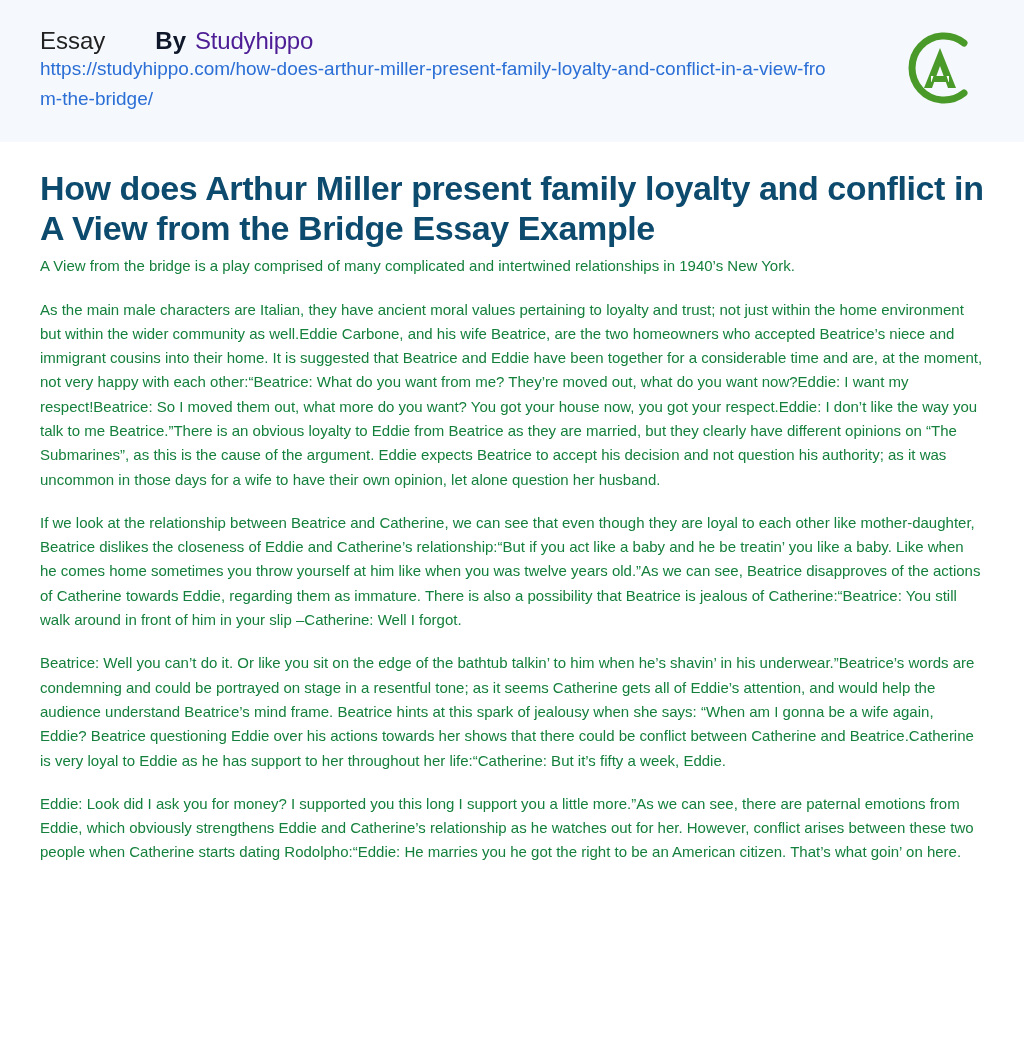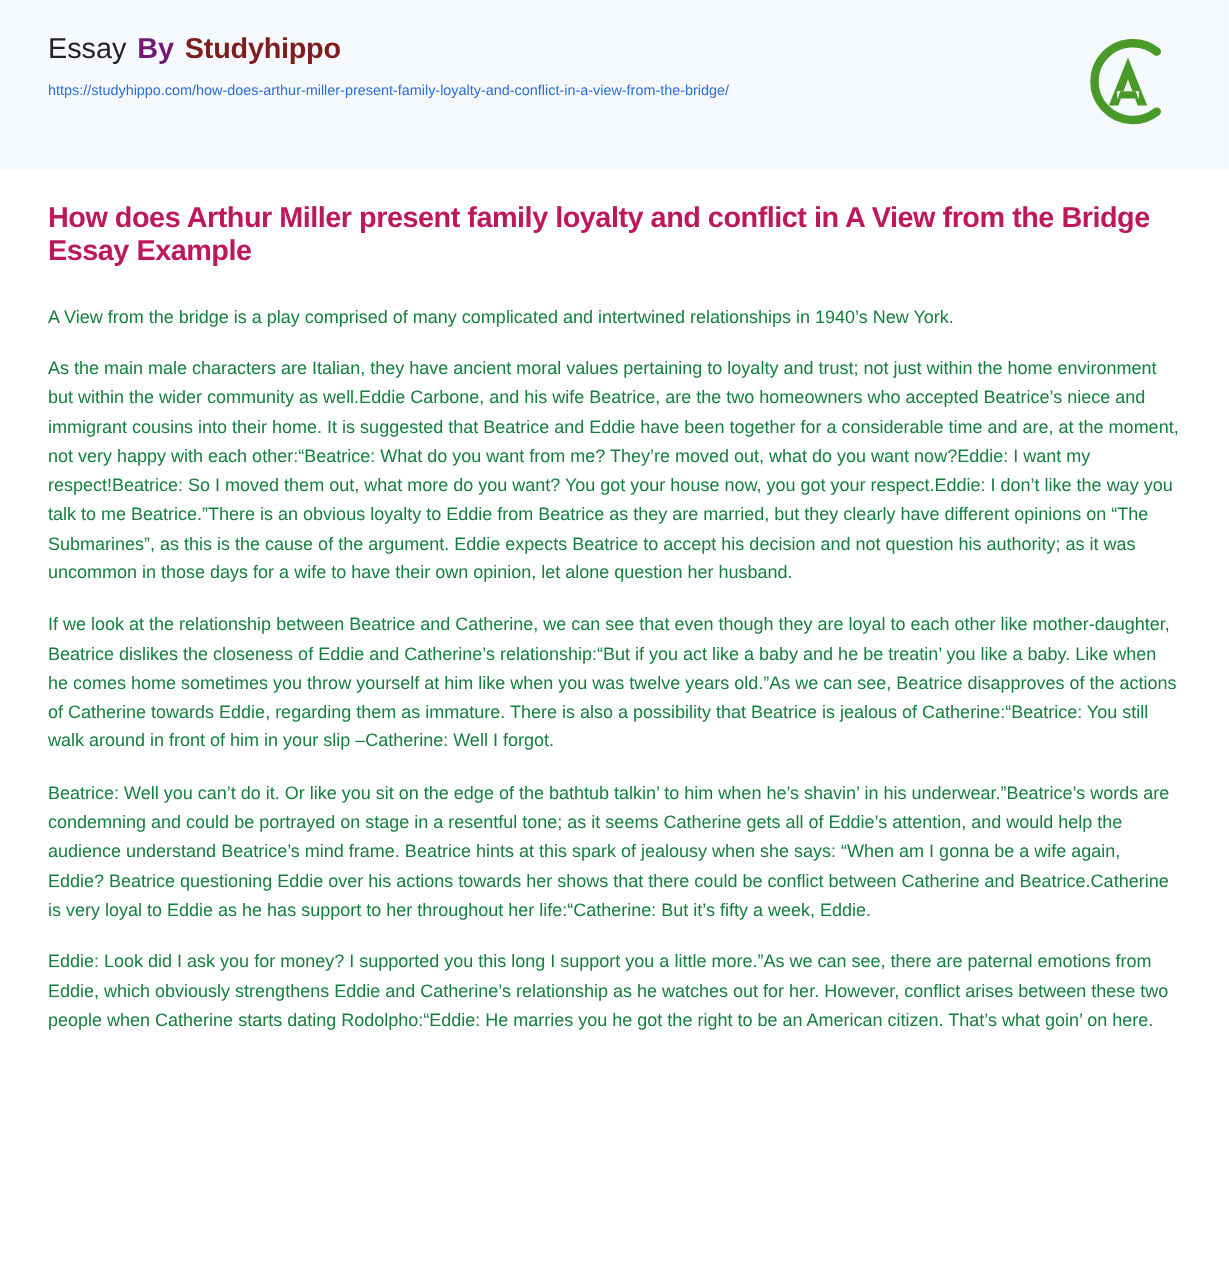--- a/index.html
+++ b/index.html
@@ -29,56 +29,57 @@
   }
   .brand {
     display: flex;
     align-items: baseline;
     gap: 9px;
     font-size: 24px;
     line-height: 1.1;
   }
   .brand-by {
     font-weight: bold;
-    color: #701a75;
+    color: #0f172a;
+    margin-left: 41px;
   }
   .brand-studyhippo {
-    font-weight: bold;
-    color: #7f1d1d;
+    font-weight: normal;
+    color: #4c1d95;
     letter-spacing: -0.2px;
   }
   .source-url {
-    margin-top: 12px;
-    font-size: 12px;
+    margin-top: 0;
+    font-size: 19px;
     line-height: 1.55;
     color: #2b6fd6;
     max-width: 790px;
     word-break: break-all;
     text-decoration: none;
     display: block;
   }
   .logo {
     position: absolute;
     right: 42px;
     top: 26px;
     width: 84px;
     height: 84px;
   }
   
   .article {
     padding: 26px 40px 40px 40px;
     box-sizing: border-box;
   }
   .title {
-    font-size: 24px;
+    font-size: 34px;
     line-height: 1.18;
     font-weight: bold;
-    color: #be185d;
+    color: #0c4a6e;
     letter-spacing: -0.4px;
-    margin: 0 0 28px 0;
+    margin: 0 0 6px 0;
     max-width: 960px;
   }
   .para {
     font-size: 15px;
     line-height: 1.62;
     color: #15803d;
     margin: 0 0 19px 0;
     max-width: 952px;
     text-align: left;
   }

